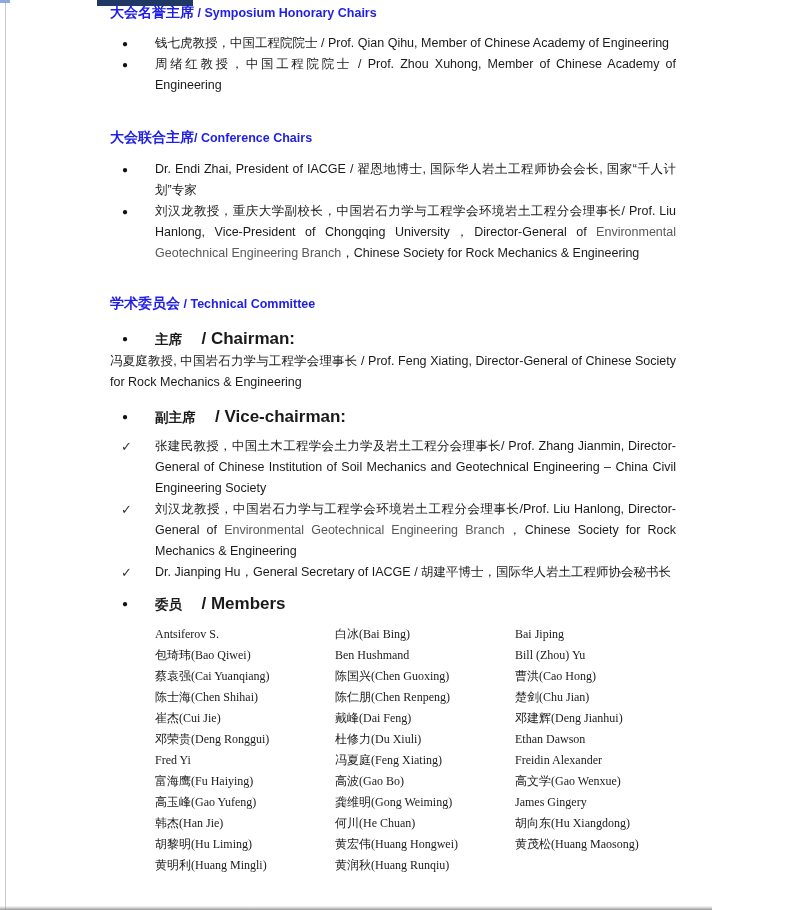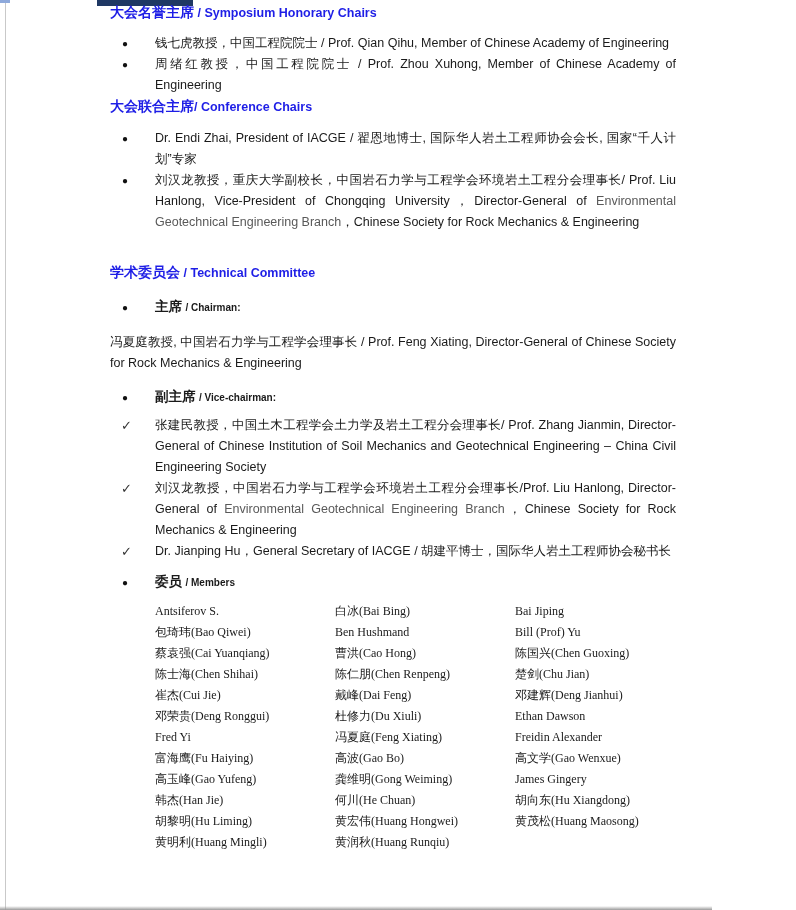--- a/index.html
+++ b/index.html
@@ -34,34 +34,34 @@
     text-align:justify;
   }
   .bullet {
     position:absolute; left:12px; top:0;
     font-size:10px; line-height:21px; color:#111;
   }
   .check {
     position:absolute; left:11px; top:0;
     font-size:13px; line-height:21px; color:#333;
   }
-  .label-item .lbl-zh { font-size:13.5px; font-weight:700;font-family:Liberation Mono, monospace; }
-  .label-item .lbl-en { font-size:10px; font-weight:700; }
+  .label-item .lbl-zh { font-size:13.5px; font-weight:700; }
+  .label-item .lbl-en { font-size:17px; font-weight:700;margin-left:16px; }
 
   .para {
     font-size:12.5px; line-height:21px; text-align:justify;
   }
   .gray-text { color:#595959; }
 
   .m-top-list1 { margin-top:10px; }
-  .m-top-h2 { }
+  .m-top-h2 { margin-top:31px; }
   .m-top-list2 { margin-top:11px; }
   .m-top-h3 { margin-top:29px; }
   .m-top-chair { margin-top:14px; }
-  .m-top-para { margin-top:14px; }
+  .m-top-para { margin-top:0; }
   .m-top-vice { margin-top:13px; }
   .m-top-checks { margin-top:7px; }
   .m-top-members { margin-top:10px; }
 
   .members-grid {
     margin-top:8px;
     margin-left:45px;
     display:grid;
     grid-template-columns:180px 180px 1fr;
     grid-auto-rows:21px;
@@ -144,24 +144,24 @@
       <span class="lbl-zh">委员</span>
       <span class="lbl-en">/ Members</span>
     </div>
 
     <div class="members-grid">
       <span class="mcell">Antsiferov S.</span>
       <span class="mcell">白冰(Bai Bing)</span>
       <span class="mcell">Bai Jiping</span>
       <span class="mcell">包琦玮(Bao Qiwei)</span>
       <span class="mcell">Ben Hushmand</span>
-      <span class="mcell">Bill (Prof) Yu</span>
+      <span class="mcell">Bill (Zhou) Yu</span>
       <span class="mcell">蔡袁强(Cai Yuanqiang)</span>
+      <span class="mcell">陈国兴(Chen Guoxing)</span>
       <span class="mcell">曹洪(Cao Hong)</span>
-      <span class="mcell">陈国兴(Chen Guoxing)</span>
       <span class="mcell">陈士海(Chen Shihai)</span>
       <span class="mcell">陈仁朋(Chen Renpeng)</span>
       <span class="mcell">楚剑(Chu Jian)</span>
       <span class="mcell">崔杰(Cui Jie)</span>
       <span class="mcell">戴峰(Dai Feng)</span>
       <span class="mcell">邓建辉(Deng Jianhui)</span>
       <span class="mcell">邓荣贵(Deng Ronggui)</span>
       <span class="mcell">杜修力(Du Xiuli)</span>
       <span class="mcell">Ethan Dawson</span>
       <span class="mcell">Fred Yi</span>

